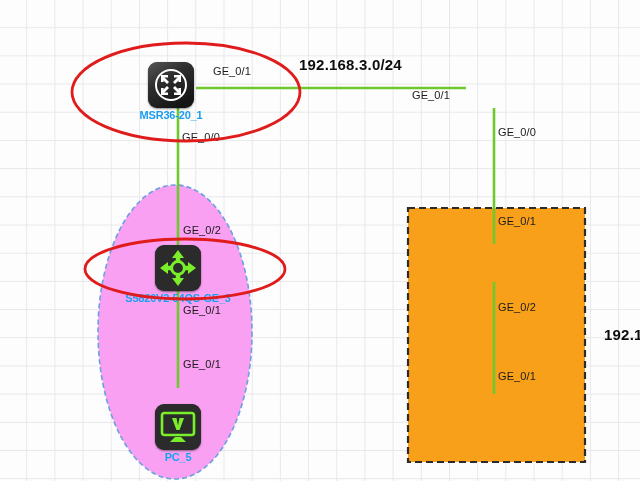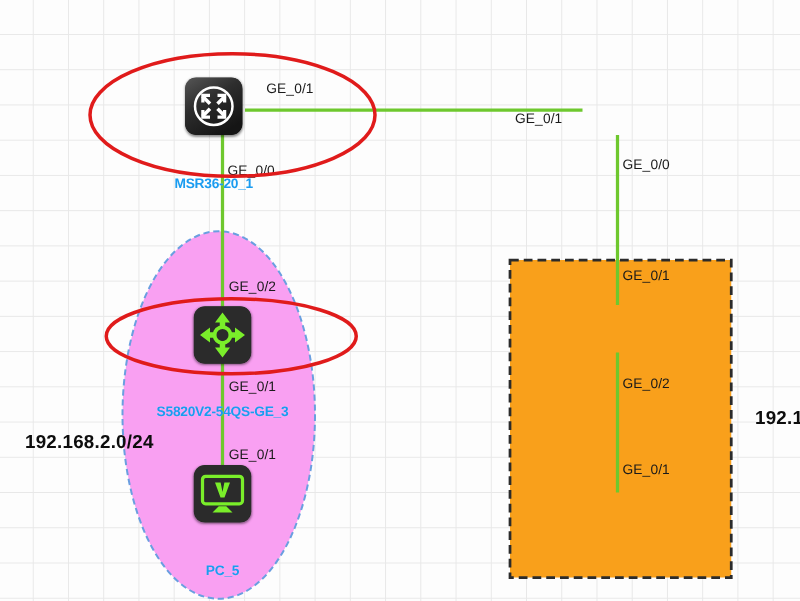--- a/index.html
+++ b/index.html
@@ -42,21 +42,20 @@
   .node-label {
     position: absolute;
     top: 47px;
     left: 50%;
     transform: translateX(-50%);
     white-space: nowrap;
     font-size: 11px;
     font-weight: bold;
     letter-spacing: -0.2px;
     text-shadow: 0 0 1px rgba(255,255,255,0.35);
-    margin-top: 32px;
   }
   .lbl-blue { color: #1a9cf0; }
   .lbl-teal { color: #10c8d8; }
 
   .port-label {
     position: absolute;
     z-index: 5;
     font-size: 11px;
     color: #1a1a1a;
     white-space: nowrap;
@@ -124,21 +123,21 @@
         <path d="M23 5 L29 13 H25.2 V18 H20.8 V13 H17 Z"></path>
         <path d="M23 41 L29 33 H25.2 V28 H20.8 V33 H17 Z"></path>
         <path d="M5 23 L13 17 V20.8 H18 V25.2 H13 V29 Z"></path>
         <path d="M41 23 L33 17 V20.8 H28 V25.2 H33 V29 Z"></path>
       </g>
     </svg>
     <div class="node-label lbl-blue">S5820V2-54QS-GE_3</div>
   </div>
 
 
-  <div class="node" style="left:155px; top:372px;">
+  <div class="node" style="left:155px; top:404px;">
     <svg class="node-icon" viewBox="0 0 46 46" xmlns="http://www.w3.org/2000/svg">
       <rect x="0" y="0" width="46" height="46" rx="9" fill="#2b2b2b"></rect>
       <rect x="7" y="9" width="32" height="22" rx="2.5" fill="none" stroke="#7aee2a" stroke-width="2.6"></rect>
       <path d="M17 14 H21.5 L23 21.5 L24.5 14 H29 L24.6 26 H21.4 Z" fill="#7aee2a"></path>
       <path d="M15 38 L20 33 H26 L31 38 Z" fill="#7aee2a"></path>
     </svg>
     <div class="node-label lbl-blue">PC_5</div>
   </div>
 
 
@@ -151,16 +150,16 @@
   <div class="port-label" style="left:183px; top:358px;">GE_0/1</div>
   <div class="port-label" style="left:498px; top:215px;">GE_0/1</div>
   <div class="port-label" style="left:498px; top:301px;">GE_0/2</div>
   <div class="port-label" style="left:498px; top:370px;">GE_0/1</div>
 
   <svg class="layer" id="annotations" viewBox="0 0 640 481" xmlns="http://www.w3.org/2000/svg">
     <ellipse cx="186" cy="92" rx="114" ry="49" fill="none" stroke="#e01b1b" stroke-width="2.8"></ellipse>
     <ellipse cx="185" cy="269" rx="100" ry="30" fill="none" stroke="#e01b1b" stroke-width="2.8"></ellipse>
   </svg>
 
-  <div class="net-label" style="left:20px; top:345px;">192.168.2.0/24</div>
+  <div class="net-label" style="left:299px; top:56px;">192.168.3.0/24</div>
   <div class="net-label" style="left:604px; top:326px;">192.1</div>
 
 </div>
 
 </body></html>

